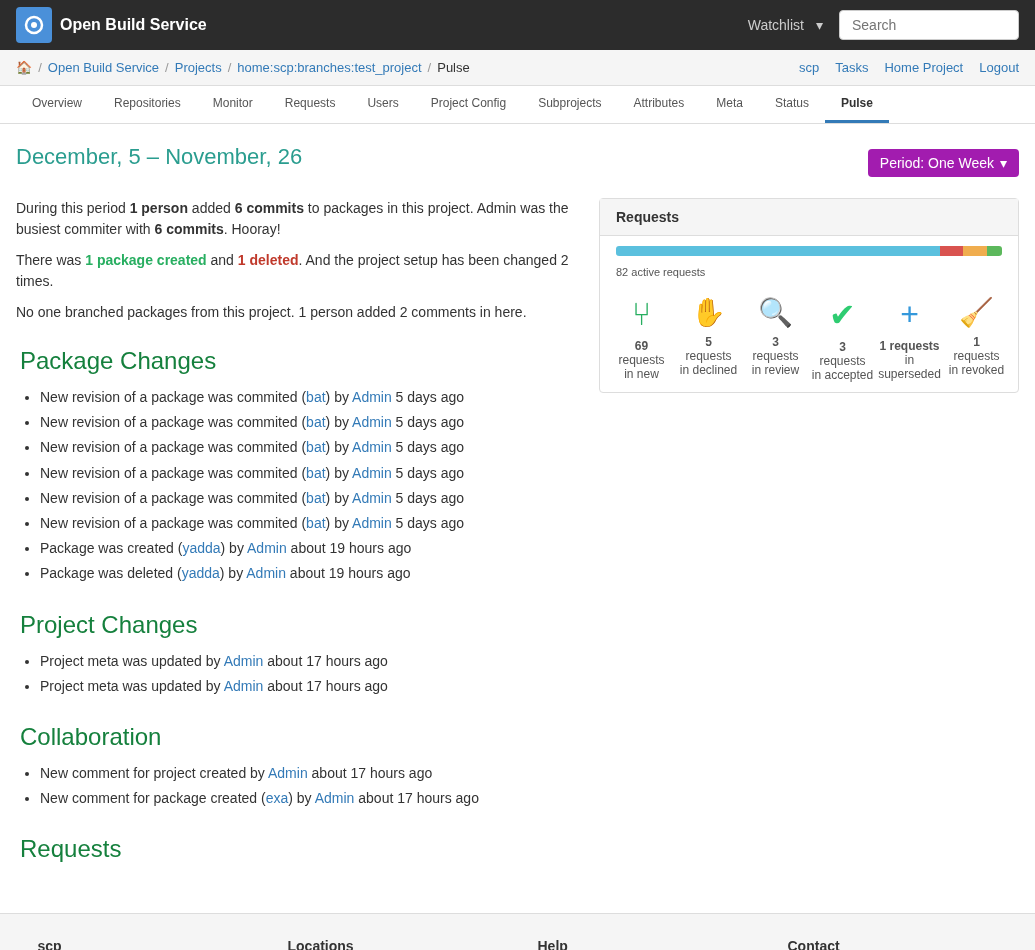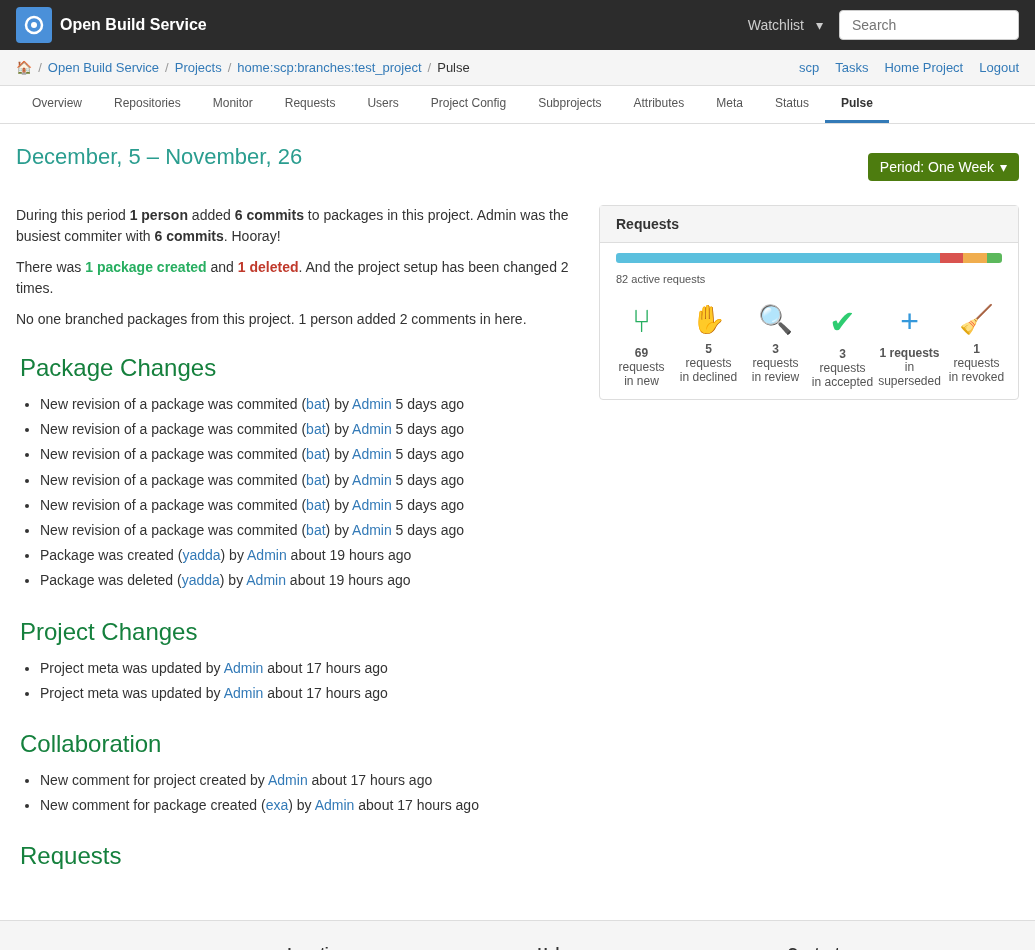--- a/index.html
+++ b/index.html
@@ -97,24 +97,24 @@
     }
 
     
     .main-content {
       padding: 20px 16px;
     }
     .page-title {
       font-size: 22px;
       color: #2a9d8f;
       font-weight: normal;
-      margin-bottom: 19px;
+      margin-bottom: 12px;
     }
     .period-btn {
-      background: #4d7c0f;
+      background: #a21caf;
       color: #fff;
       border: none;
       padding: 6px 12px;
       border-radius: 4px;
       cursor: pointer;
       font-size: 14px;
       display: flex;
       align-items: center;
       gap: 6px;
     }

